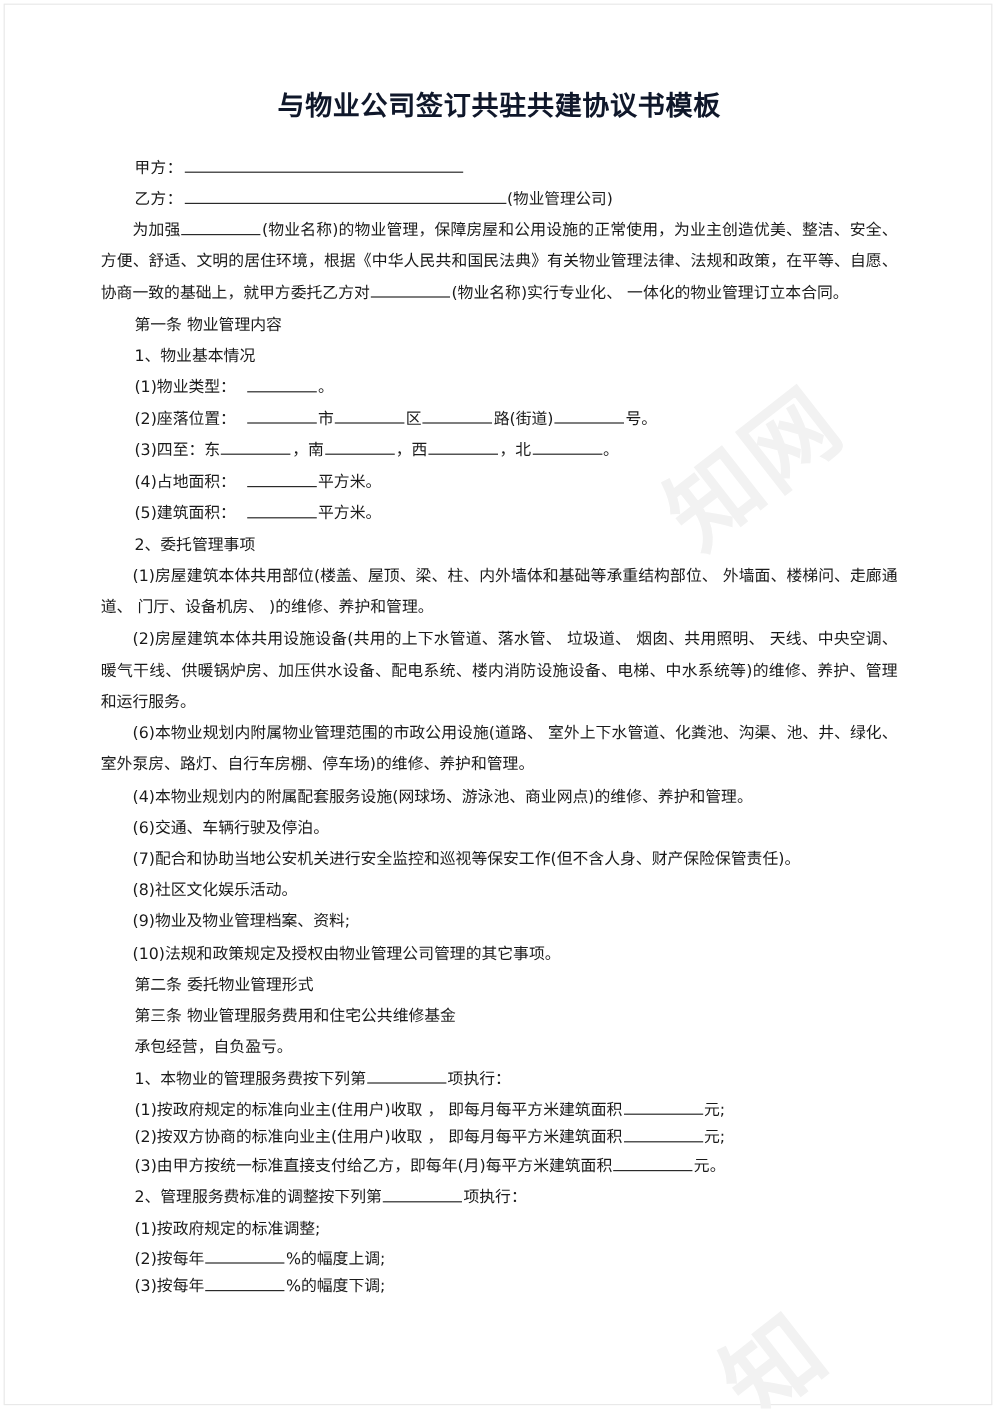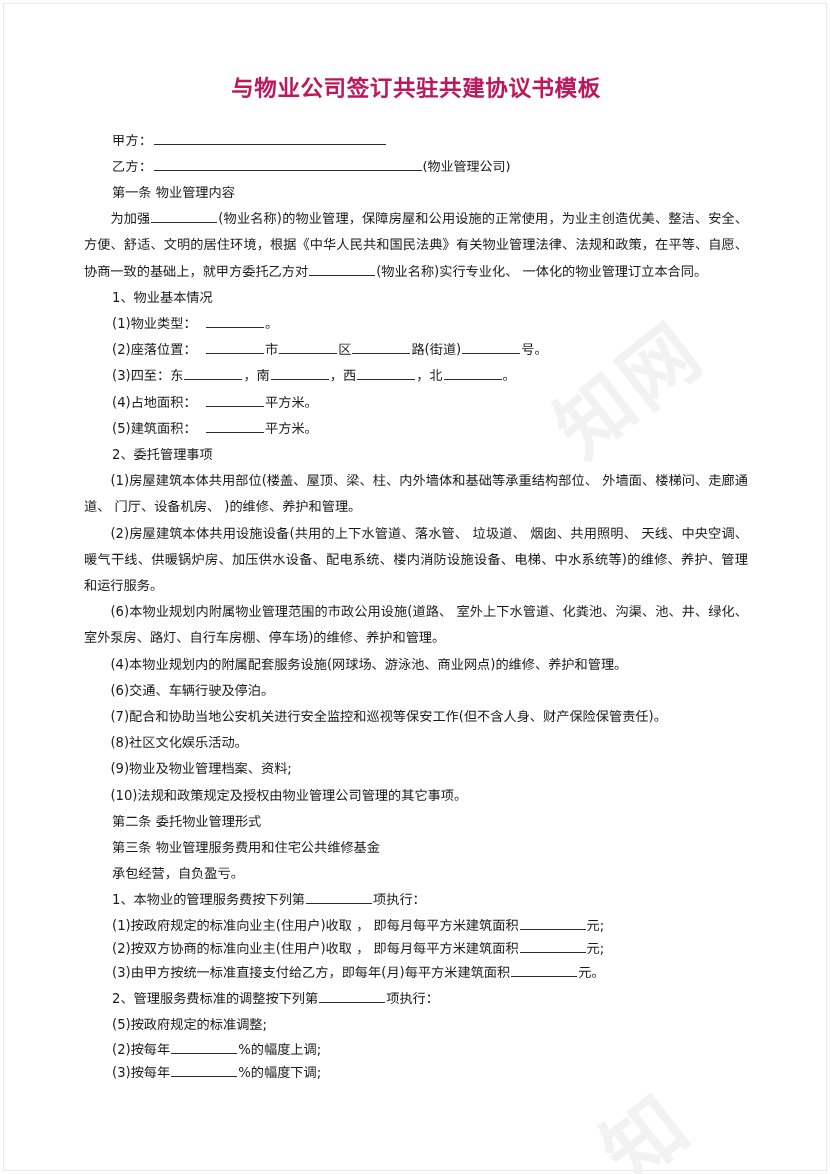--- a/index.html
+++ b/index.html
@@ -62,21 +62,21 @@
     padding: 0 82px 0 84px;
   }
 
   h1.doc-title {
     margin: 0;
     padding: 70px 0 26px 0;
     text-align: center;
     font-size: 22.5px;
     font-weight: 700;
     letter-spacing: 0.6px;
-    color: #be185d;
+    color: #0f172a;
   }
 
   .party-line {
     font-size: 13px;
     line-height: 26px;
     padding-left: 28px;
     white-space: nowrap;
   }
   .party-line .lbl { letter-spacing: 0.5px; }
   .blank {
@@ -121,23 +121,23 @@
     <h1 class="doc-title">与物业公司签订共驻共建协议书模板</h1>
 
     <div class="party-line">
       <span class="lbl">甲方：</span><span class="blank b-party-a"></span>
     </div>
 
     <div class="party-line">
       <span class="lbl">乙方：</span><span class="blank b-party-b"></span><span>(物业管理公司)</span>
     </div>
 
+    <p class="para indent2"><span>为加强</span><span class="blank b-md"></span><span>(物业名称)的物业管理，保障房屋和公用设施的正常使用，为业主创造优美、整洁、安全、方便、舒适、文明的居住环境，根据《中华人民共和国民法典》有关物业管理法律、法规和政策，在平等、自愿、协商一致的基础上，就甲方委托乙方对</span><span class="blank b-md"></span><span>(物业名称)实行专业化、 一体化的物业管理订立本合同。</span></p>
+
     <p class="para clause">第一条 物业管理内容</p>
-
-    <p class="para indent2"><span>为加强</span><span class="blank b-md"></span><span>(物业名称)的物业管理，保障房屋和公用设施的正常使用，为业主创造优美、整洁、安全、方便、舒适、文明的居住环境，根据《中华人民共和国民法典》有关物业管理法律、法规和政策，在平等、自愿、协商一致的基础上，就甲方委托乙方对</span><span class="blank b-md"></span><span>(物业名称)实行专业化、 一体化的物业管理订立本合同。</span></p>
 
     <p class="para lvl1">1、物业基本情况</p>
 
     <p class="para lvl2"><span>(1)物业类型：</span>&nbsp;&nbsp;<span class="blank b-sm"></span><span>。</span></p>
 
     <p class="para lvl2"><span>(2)座落位置：</span>&nbsp;&nbsp;<span class="blank b-sm"></span><span>市</span><span class="blank b-sm"></span><span>区</span><span class="blank b-sm"></span><span>路(街道)</span><span class="blank b-sm"></span><span>号。</span></p>
 
     <p class="para lvl2"><span>(3)四至：东</span><span class="blank b-sm"></span><span>，南</span><span class="blank b-sm"></span><span>，西</span><span class="blank b-sm"></span><span>，北</span><span class="blank b-sm"></span><span>。</span></p>
 
     <p class="para lvl2"><span>(4)占地面积：</span>&nbsp;&nbsp;<span class="blank b-sm"></span><span>平方米。</span></p>
@@ -164,20 +164,20 @@
     <p class="para lvl1"><span>1、本物业的管理服务费按下列第</span><span class="blank b-md"></span><span>项执行：</span></p>
 
     <p class="para lvl2 tight"><span>(1)按政府规定的标准向业主(住用户)收取 ， 即每月每平方米建筑面积</span><span class="blank b-md"></span><span>元;</span></p>
 
     <p class="para lvl2 tight"><span>(2)按双方协商的标准向业主(住用户)收取 ， 即每月每平方米建筑面积</span><span class="blank b-md"></span><span>元;</span></p>
 
     <p class="para lvl2"><span>(3)由甲方按统一标准直接支付给乙方，即每年(月)每平方米建筑面积</span><span class="blank b-md"></span><span>元。</span></p>
 
     <p class="para lvl1"><span>2、管理服务费标准的调整按下列第</span><span class="blank b-md"></span><span>项执行：</span></p>
 
-    <p class="para lvl2"><span>(5)按政府规定的标准调整;</span></p>
+    <p class="para lvl2"><span>(1)按政府规定的标准调整;</span></p>
 
     <p class="para lvl2 tight"><span>(2)按每年</span><span class="blank b-md"></span><span>%的幅度上调;</span></p>
 
     <p class="para lvl2 tight"><span>(3)按每年</span><span class="blank b-md"></span><span>%的幅度下调;</span></p>
 
   </div>
 </div>
 
 </body></html>

